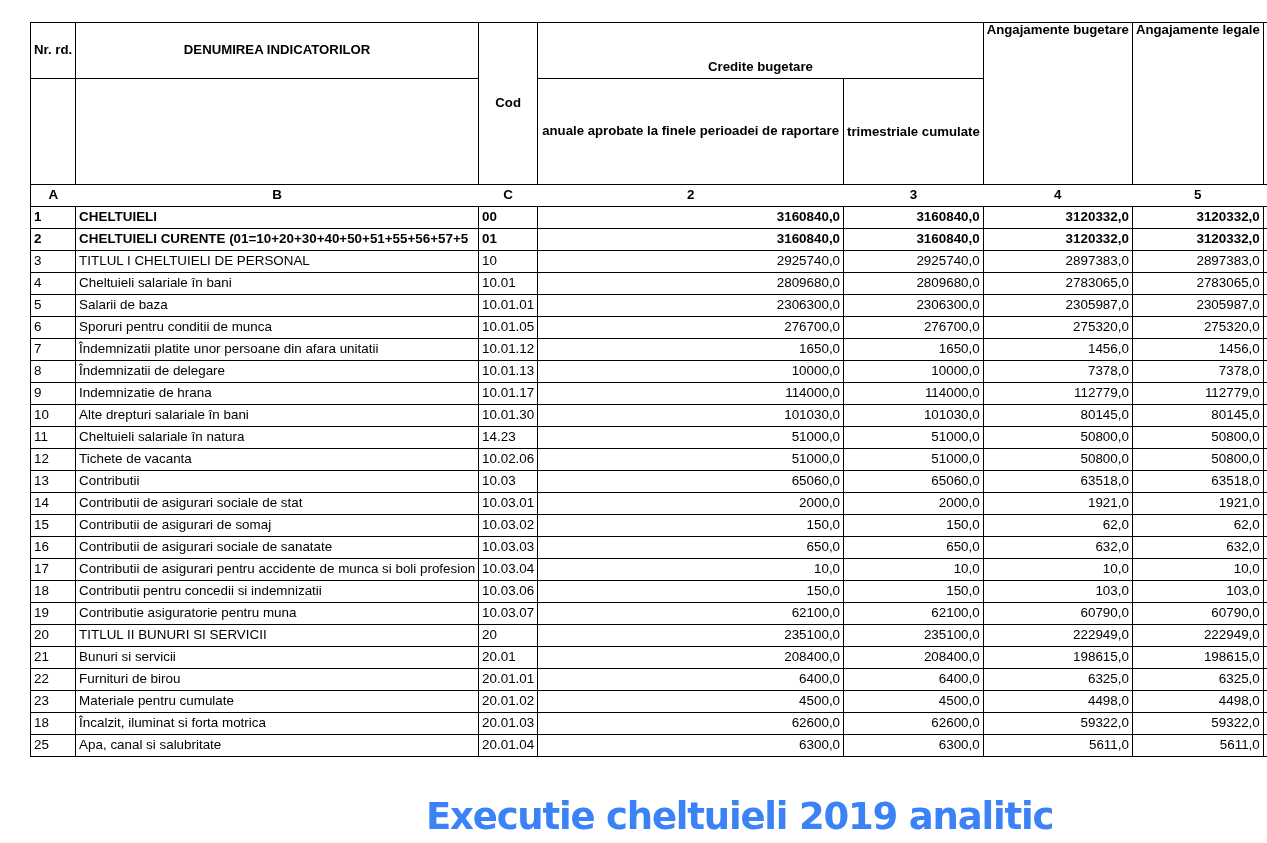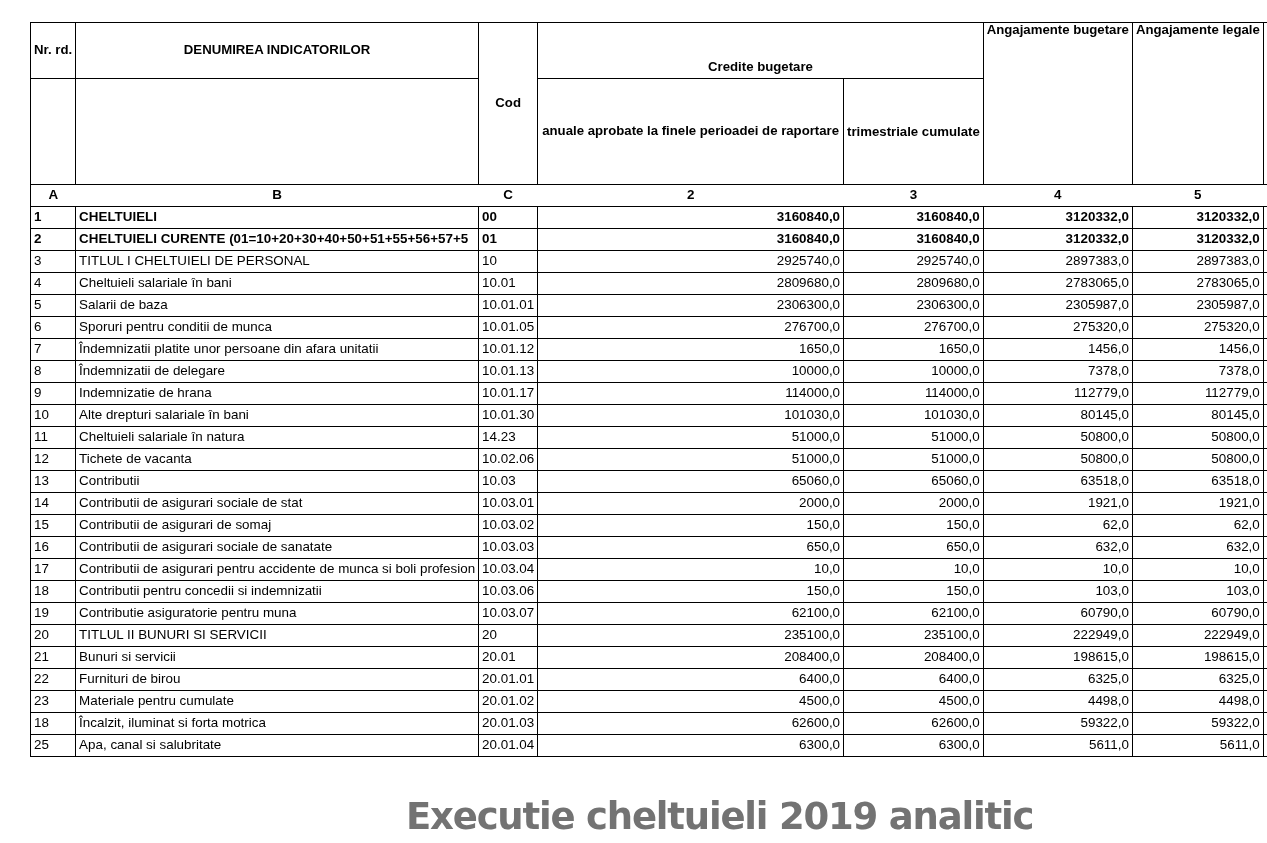--- a/index.html
+++ b/index.html
@@ -10,21 +10,21 @@
   .b-l { border-left:1.5px solid #000; }
   .b-t { border-top:1.5px solid #000; }
   .b-b { border-bottom:1.5px solid #000; }
   .idx td { font-weight:bold; text-align:center; height:21px; border-top:1.5px solid #000; }
   tr.data td { height:21px; border-bottom:1px solid #000; }
   tr.data td.nr { padding-left:6px; }
   tr.data td.num { text-align:right; padding-right:5px; }
   tr.data td.cod { padding-left:2px;margin-left:36px; }
   tr.bold td { font-weight:bold; }
   .vl { border-left:1px solid #000; }
-  #caption { position:absolute; left:406px; top:795px; font-family:"DejaVu Sans", sans-serif; font-weight:bold; font-size:37px; letter-spacing:-1.2px; color:#737373; }
+  #caption { position:absolute; left:426px; top:795px; font-family:"DejaVu Sans", sans-serif; font-weight:bold; font-size:37px; letter-spacing:-1.2px; color:#3b82f6; }
 </style>
 </head>
 <body>
 
 <table id="sheet">
   <colgroup>
     <col style="width:50px">
       <col style="width:445px">
       <col style="width:78px">
     <col style="width:94px">

